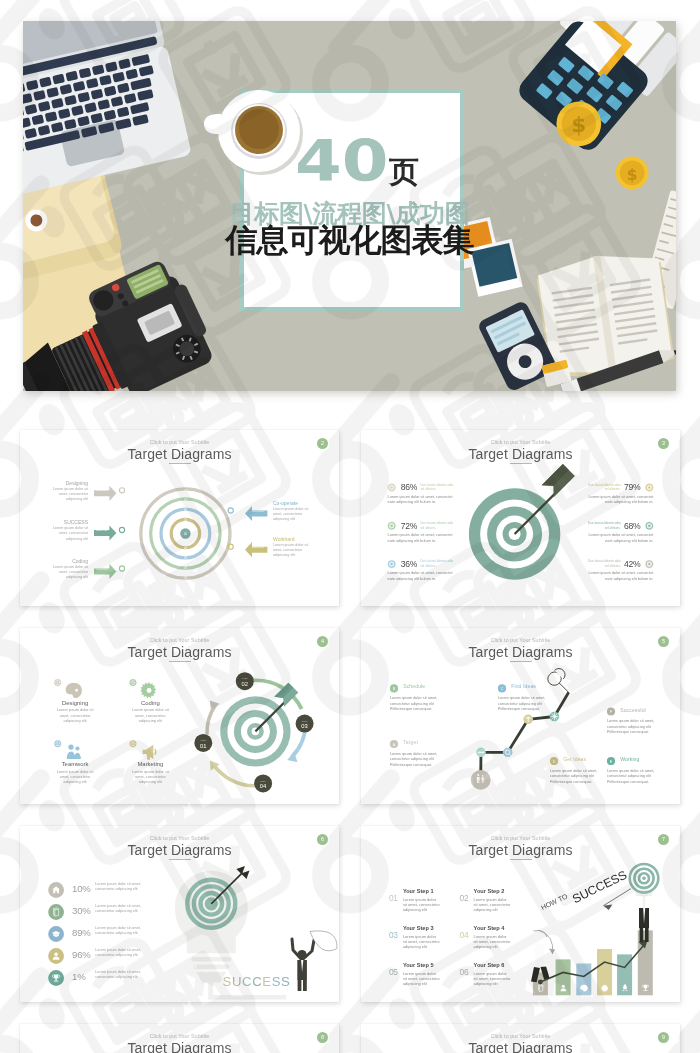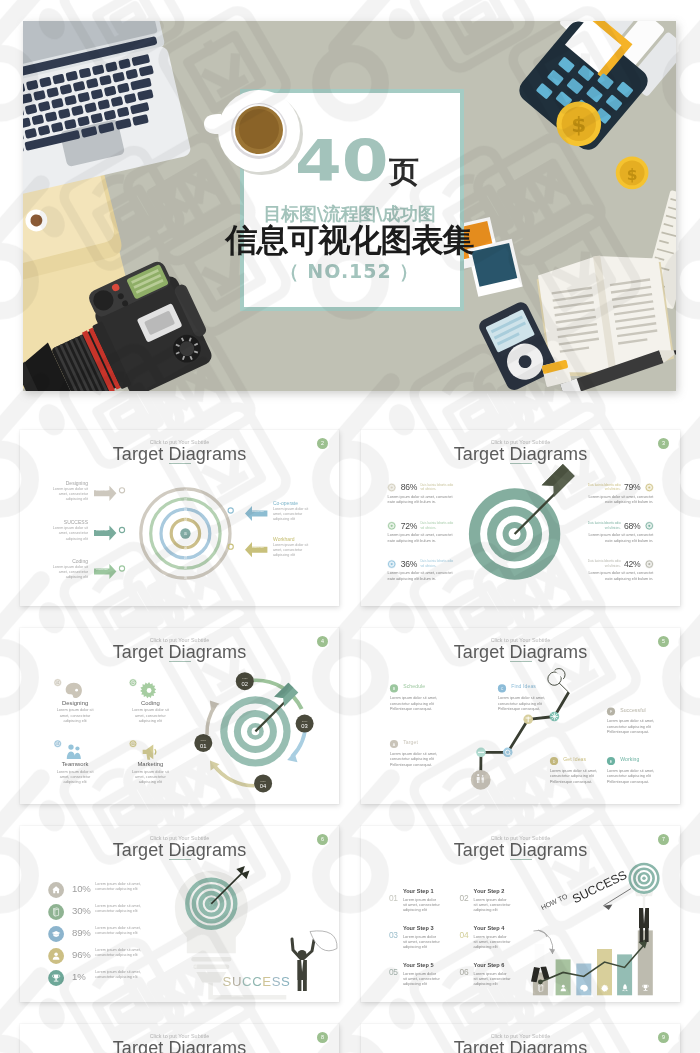--- a/index.html
+++ b/index.html
@@ -13,31 +13,31 @@
 
   .titlecard{position:absolute;left:217px;top:68px;width:224px;height:222px;background:#fff;
              border:4px solid #a5ccc4;box-sizing:border-box;z-index:6;}
   .t40{position:absolute;z-index:8;left:272px;top:112px;color:#a3c3bb;
        font-family:"DejaVu Sans",sans-serif;font-weight:bold;font-size:57px;line-height:57px;
        transform:scale(1.18,1);transform-origin:left top;white-space:nowrap;}
   .tye{position:absolute;z-index:8;left:366px;top:136px;color:#2a2a2a;
        font-family:"DejaVu Sans",sans-serif;font-weight:bold;font-size:30px;line-height:30px;
        transform:scale(1.0,1);transform-origin:left top;}
   .tsub{position:absolute;z-index:8;left:0;top:182px;width:653px;text-align:center;color:#a3c3bb;
-        font-family:"DejaVu Sans",sans-serif;font-weight:bold;font-size:18px;line-height:21px;letter-spacing:-0.3px;}
+        font-family:"DejaVu Sans",sans-serif;font-weight:bold;font-size:25px;line-height:21px;letter-spacing:-0.3px;}
   .tmain{position:absolute;z-index:8;left:0;top:206px;width:653px;text-align:center;color:#1c1c1c;
         font-family:"DejaVu Sans",sans-serif;font-weight:bold;font-size:32px;line-height:26px;letter-spacing:-1px;}
   .tno{position:absolute;z-index:8;left:0;top:241px;width:653px;text-align:center;color:#a3c4bd;
         font-family:"DejaVu Sans",sans-serif;font-weight:bold;font-size:19px;line-height:19px;letter-spacing:1px;}
 
   
   .slide{position:absolute;width:319px;height:176px;background:#fff;overflow:hidden;
          box-shadow:0 0 0 1px rgba(0,0,0,.02), 1px 2px 5px rgba(0,0,0,.13);}
   .sl-sub{position:absolute;left:0;top:9px;width:319px;text-align:center;font-size:5.4px;line-height:6px;color:#b9b9b9;letter-spacing:.05px;}
-  .sl-title{position:absolute;left:0;top:16px;width:319px;text-align:center;font-size:18px;line-height:16px;color:#5d5d5d;font-weight:400;letter-spacing:.1px;}
+  .sl-title{position:absolute;left:0;top:16px;width:319px;text-align:center;font-size:14px;line-height:16px;color:#5d5d5d;font-weight:400;letter-spacing:.1px;}
   .sl-rule{position:absolute;left:148.5px;top:33px;width:22px;height:1.3px;background:#a9c3b8;}
   .pagebadge{position:absolute;right:11px;top:8px;width:11px;height:11px;border-radius:50%;background:#9cc08f;color:#fff;
      font-size:5.4px;line-height:11px;text-align:center;font-weight:400;}
   .slide svg{position:absolute;left:0;top:0;}
   .s1-l{position:absolute;left:31px;width:37px;text-align:right;}
   .s1-lbl{font-size:5px;line-height:6px;color:#a3a3a3;}
   .s1-bod{font-size:3.7px;line-height:5.1px;color:#a8a8a8;margin-top:1.2px;}
   .s1-r{position:absolute;left:253px;width:40px;text-align:left;}
   .s1-lbl2{font-size:5px;line-height:6px;}
   .s1-bod2{font-size:3.7px;line-height:5.1px;color:#a8a8a8;margin-top:1.2px;}
@@ -341,21 +341,20 @@
         <circle cx="259" cy="130" r="26" fill="#ffffff"></circle>
         <circle cx="259" cy="130" r="24" fill="#9b7434"></circle>
         <circle cx="259" cy="129" r="20" fill="#8a6328"></circle>
       </g>
     </svg>
     <div class="titlecard"></div>
     <div class="t40">40</div>
     <div class="tye">页</div>
     <div class="tsub">目标图\流程图\成功图</div>
     <div class="tmain">信息可视化图表集</div>
-    <div class="tno">（ NO.152 ）</div>
   </div>
 
   <div class="slide" id="s0" style="left:20px;top:430px;">
     <div class="sl-sub">Click to put Your Subtitle</div>
     <div class="sl-title">Target Diagrams</div>
     <div class="sl-rule"></div>
     <div class="pagebadge">2</div>
     <svg width="319" height="176" viewBox="0 0 319 176">
       <g transform="translate(165.4,103.5)">
         <circle r="44.6" fill="none" stroke="#d0cbc1" stroke-width="3.2"></circle>

